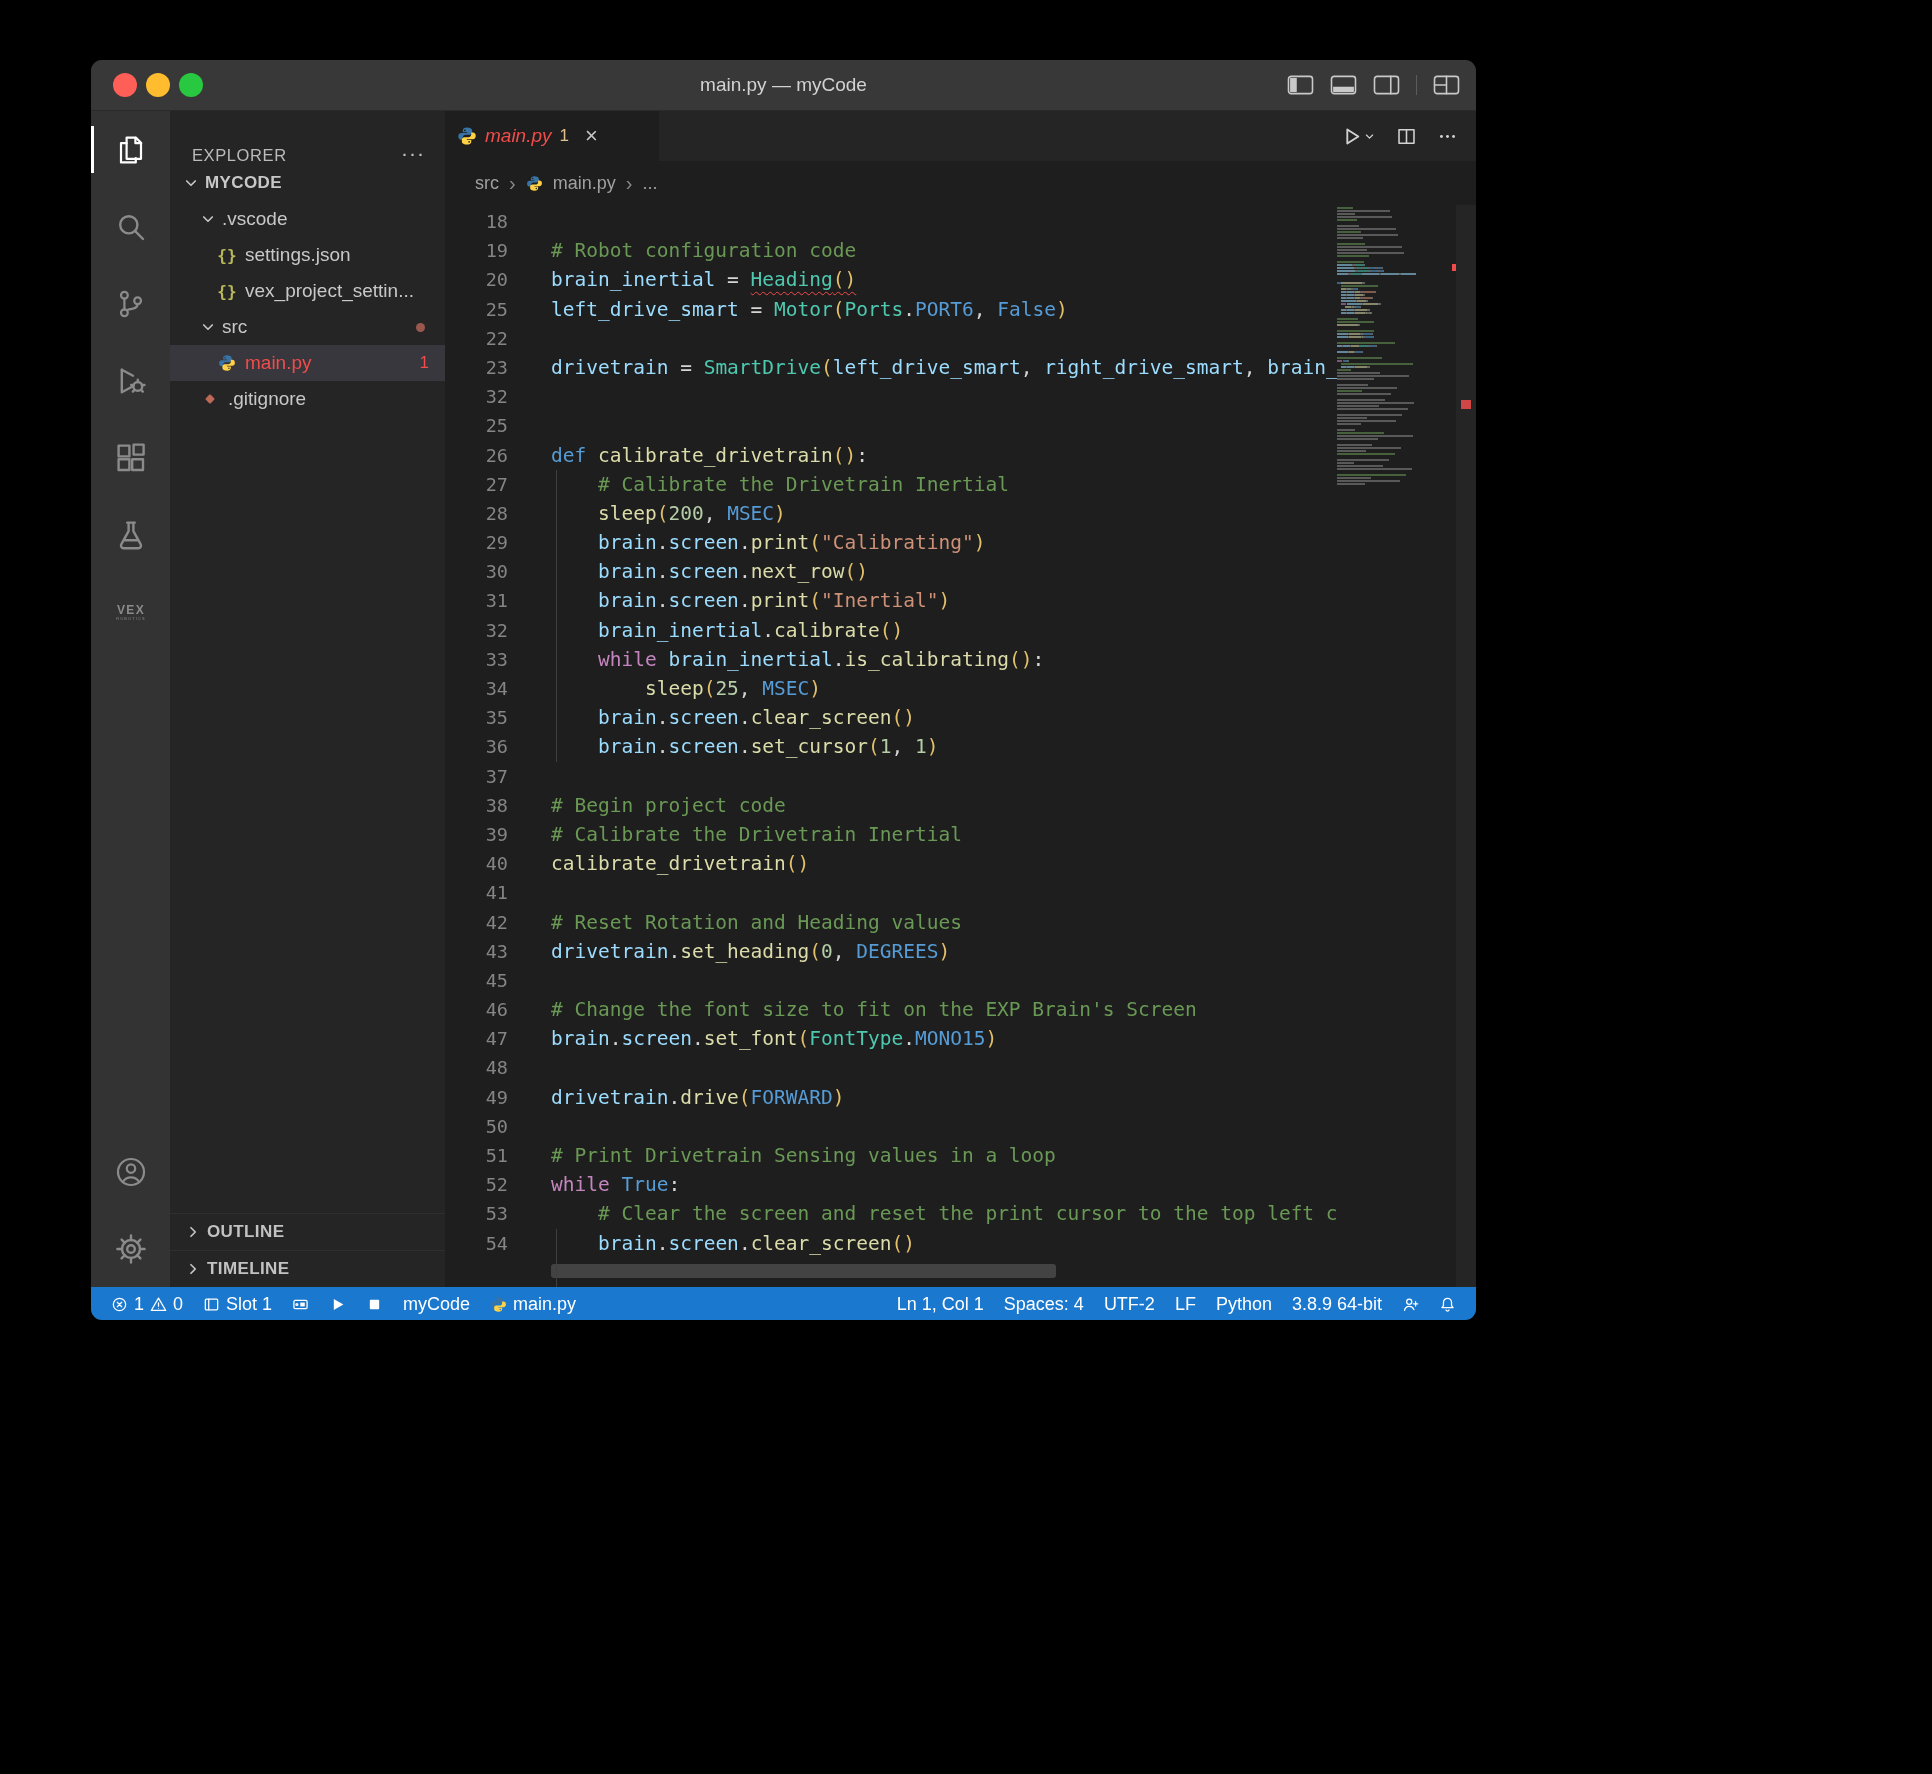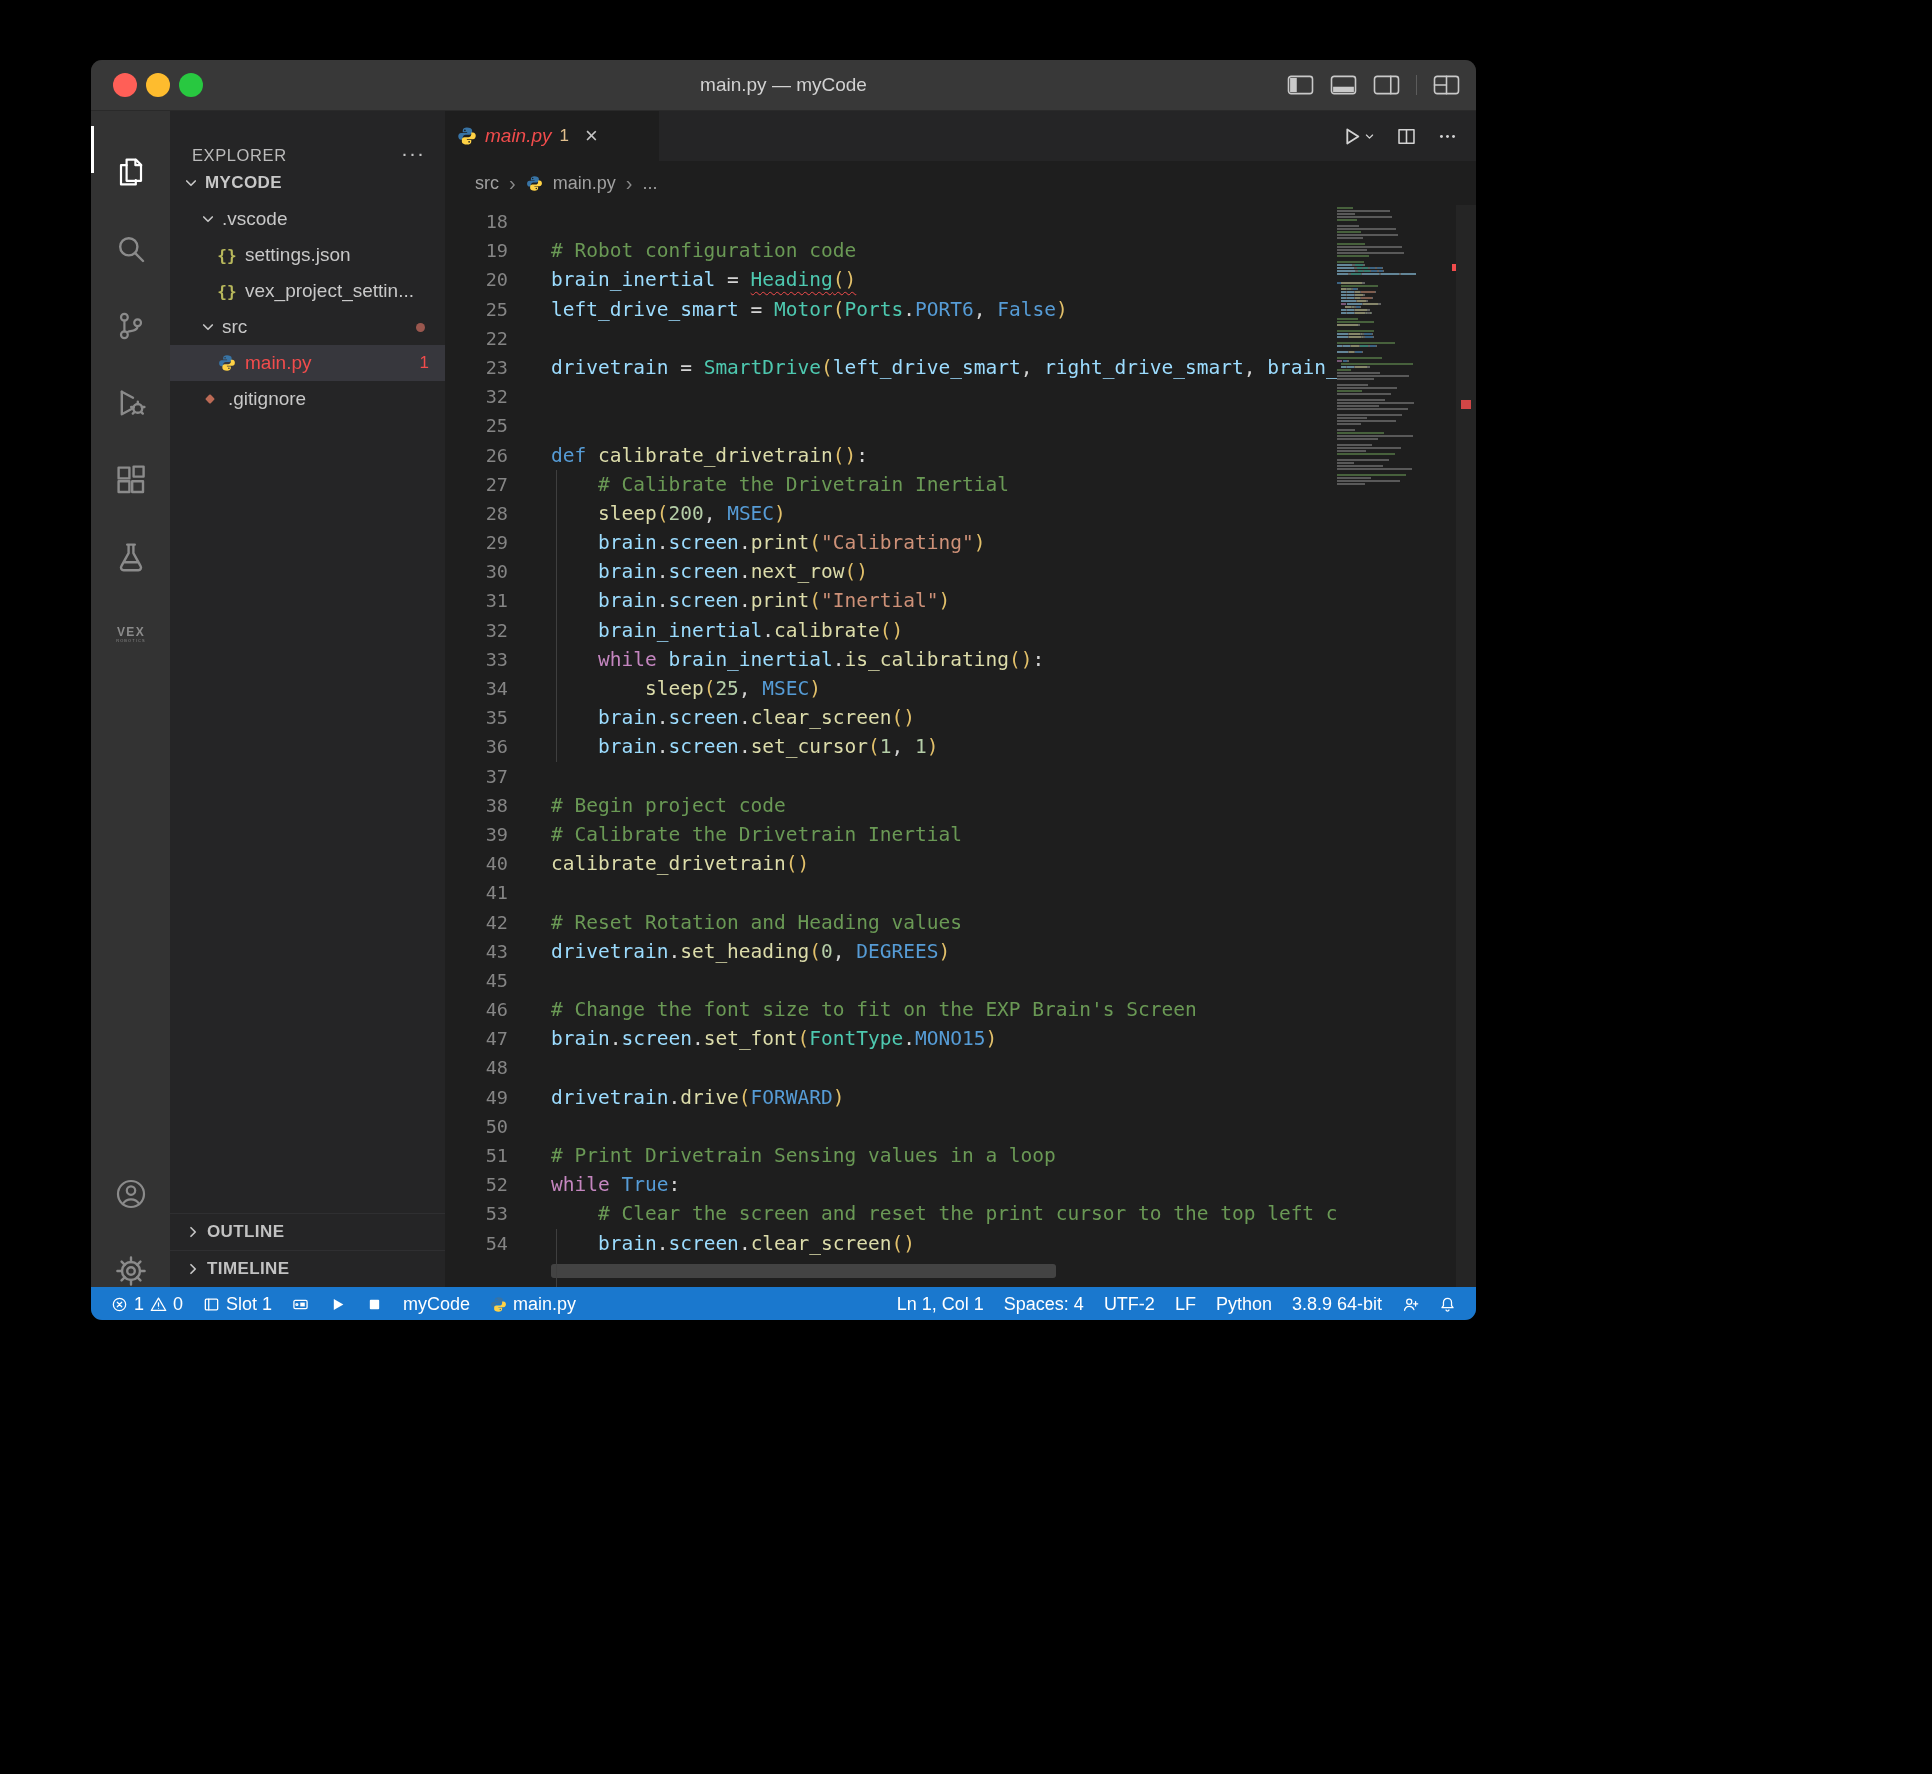--- a/index.html
+++ b/index.html
@@ -13,21 +13,21 @@
   .tl-dot{width:24px;height:24px;border-radius:50%}
   .window-title{color:#d2d2d2;font-size:19px;font-weight:500}
   .tb-controls{position:absolute;right:16px;top:0;height:100%;display:flex;align-items:center;gap:16px;color:#c9c9c9}
   .tb-icon{display:flex}
   .tb-icon svg{width:27px;height:20px}
   .tb-divider{width:1px;height:20px;background:#5c5c5c}
   
   .main{display:flex;height:1176px}
   .activitybar{width:79px;background:#333333;display:flex;flex-direction:column;justify-content:space-between}
   .act-top,.act-bottom{display:flex;flex-direction:column}
-  .act-item{width:79px;height:77px;display:flex;align-items:flex-end;justify-content:center;color:#8b8b8b;position:relative;cursor:pointer}
+  .act-item{width:79px;height:77px;display:flex;align-items:center;justify-content:center;color:#8b8b8b;position:relative;cursor:pointer}
   .act-item svg{width:32px;height:32px}
   .act-item.active{color:#ffffff}
   .act-item.active::before{content:'';position:absolute;left:0;top:15px;width:3px;height:47px;background:#ffffff}
   
   .sidebar{width:275px;background:#252526;display:flex;flex-direction:column;min-width:275px}
   .explorer-header{height:54px;display:flex;align-items:flex-end;justify-content:space-between;padding:0 20px 0 22px}
   .explorer-title{font-size:16.5px;letter-spacing:.6px;color:#bbbbbb}
   .explorer-actions{color:#c5c5c5;font-size:21px;letter-spacing:1px;cursor:pointer}
   .tree{display:flex;flex-direction:column}
   .tree-row{height:36px;display:flex;align-items:center;color:#c8c8c8;cursor:pointer}

